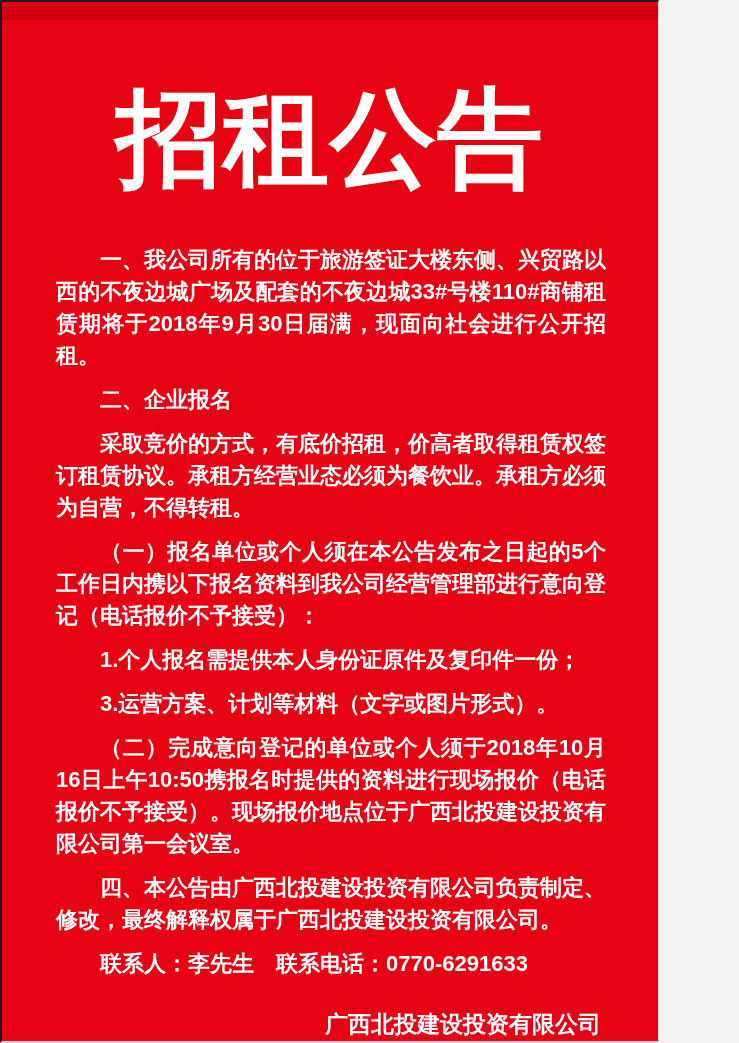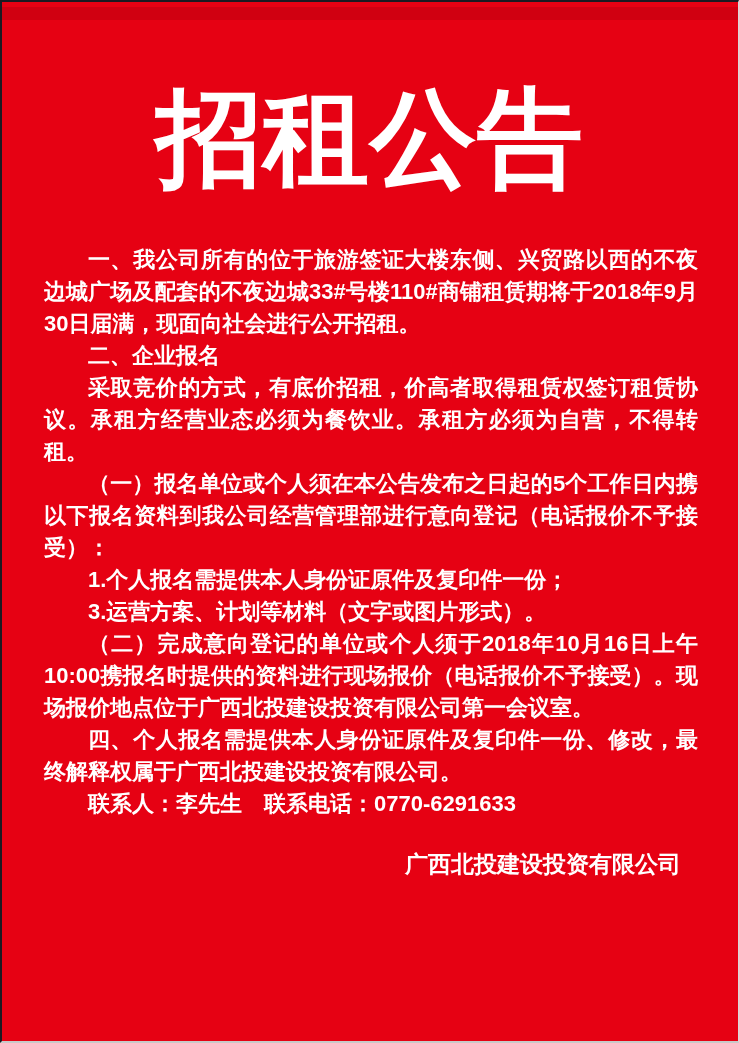--- a/index.html
+++ b/index.html
@@ -2,21 +2,21 @@
 <html style="--bg: #e60113; --fg: #ffffff;"><head>
 <meta charset="utf-8">
 <style>
   html, body {
     margin: 0;
     padding: 0;
     background: #f2f2f2;
   }
   .poster {
     position: relative;
-    width: 739px;
+    width: 659px;
     height: 1043px;
     box-sizing: border-box;
     background: var(--bg, #e60113);
     color: var(--fg, #ffffff);
     border-style: solid;
     border-width: 2px 1px 2px 2px;
     border-color: #1a1a22 #d8d8d8 #c9c9c9 #1a1a22;
     overflow: hidden;
     font-family: "Liberation Sans", sans-serif;
     font-weight: 700;
@@ -42,21 +42,21 @@
     letter-spacing: 1px;
     white-space: nowrap;
   }
   .poster-body {
     margin: 44px 40px 0 42px;
     font-size: 22px;
     line-height: 32px;
     text-align: justify;
   }
   .poster-body p {
-    margin: 0;
+    margin: 12px;
     padding: 0;
     text-indent: 2em;
   }
   .signature {
     width: -moz-fit-content;
     width: fit-content;
     margin: 28px 57px 0 auto;
     text-align: center;
     font-size: 23px;
     line-height: 32px;
@@ -78,22 +78,22 @@
 
   <div class="poster-title">招租公告</div>
 
   <div class="poster-body">
     <p>一、我公司所有的位于旅游签证大楼东侧、兴贸路以西的不夜边城广场及配套的不夜边城33#号楼110#商铺租赁期将于2018年9月30日届满，现面向社会进行公开招租。</p>
     <p>二、企业报名</p>
     <p>采取竞价的方式，有底价招租，价高者取得租赁权签订租赁协议。承租方经营业态必须为餐饮业。承租方必须为自营，不得转租。</p>
     <p>（一）报名单位或个人须在本公告发布之日起的5个工作日内携以下报名资料到我公司经营管理部进行意向登记（电话报价不予接受）：</p>
     <p>1.个人报名需提供本人身份证原件及复印件一份；</p>
     <p>3.运营方案、计划等材料（文字或图片形式）。</p>
-    <p>（二）完成意向登记的单位或个人须于2018年10月16日上午10:00携报名时提供的资料进行现场报价（电话报价不予接受）。现场报价地点位于广西北投建设投资有限公司第一会议室。</p>
-    <p>四、个人报名需提供本人身份证原件及复印件一份、修改，最终解释权属于广西北投建设投资有限公司。</p>
+    <p>（二）完成意向登记的单位或个人须于2018年10月16日上午10:50携报名时提供的资料进行现场报价（电话报价不予接受）。现场报价地点位于广西北投建设投资有限公司第一会议室。</p>
+    <p>四、本公告由广西北投建设投资有限公司负责制定、修改，最终解释权属于广西北投建设投资有限公司。</p>
     <p>联系人：李先生　联系电话：0770-6291633</p>
   </div>
 
   <div class="signature">
     <span class="company">广西北投建设投资有限公司</span>
   </div>
 
 </div>
 
 </body></html>

